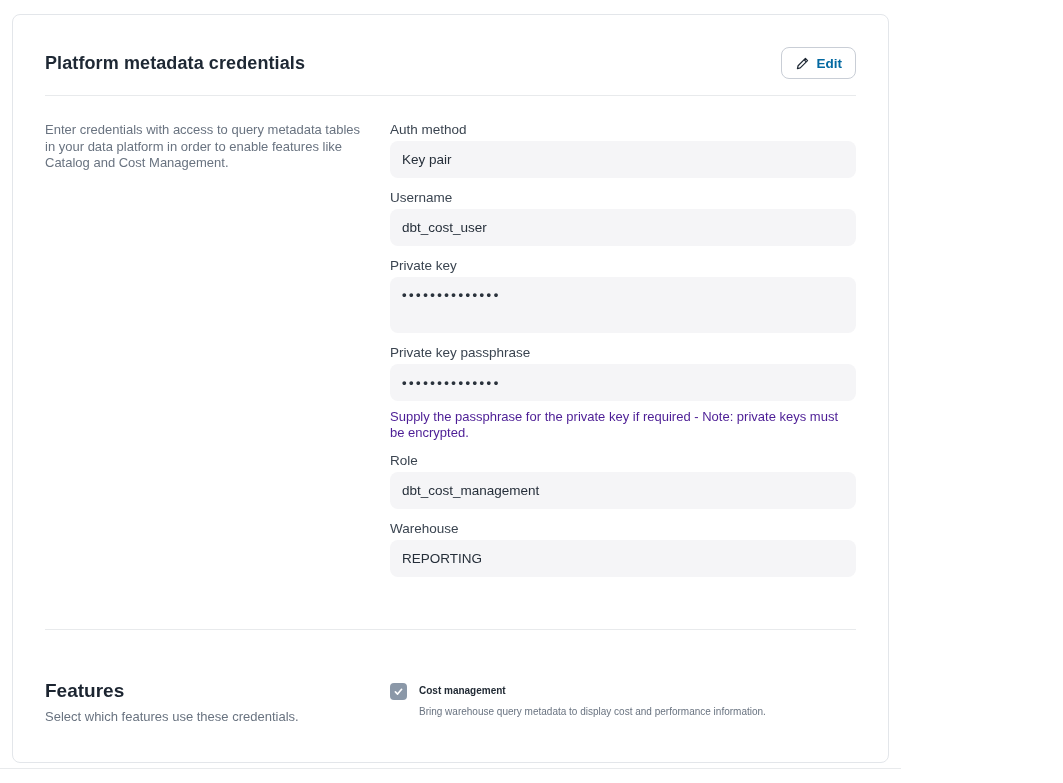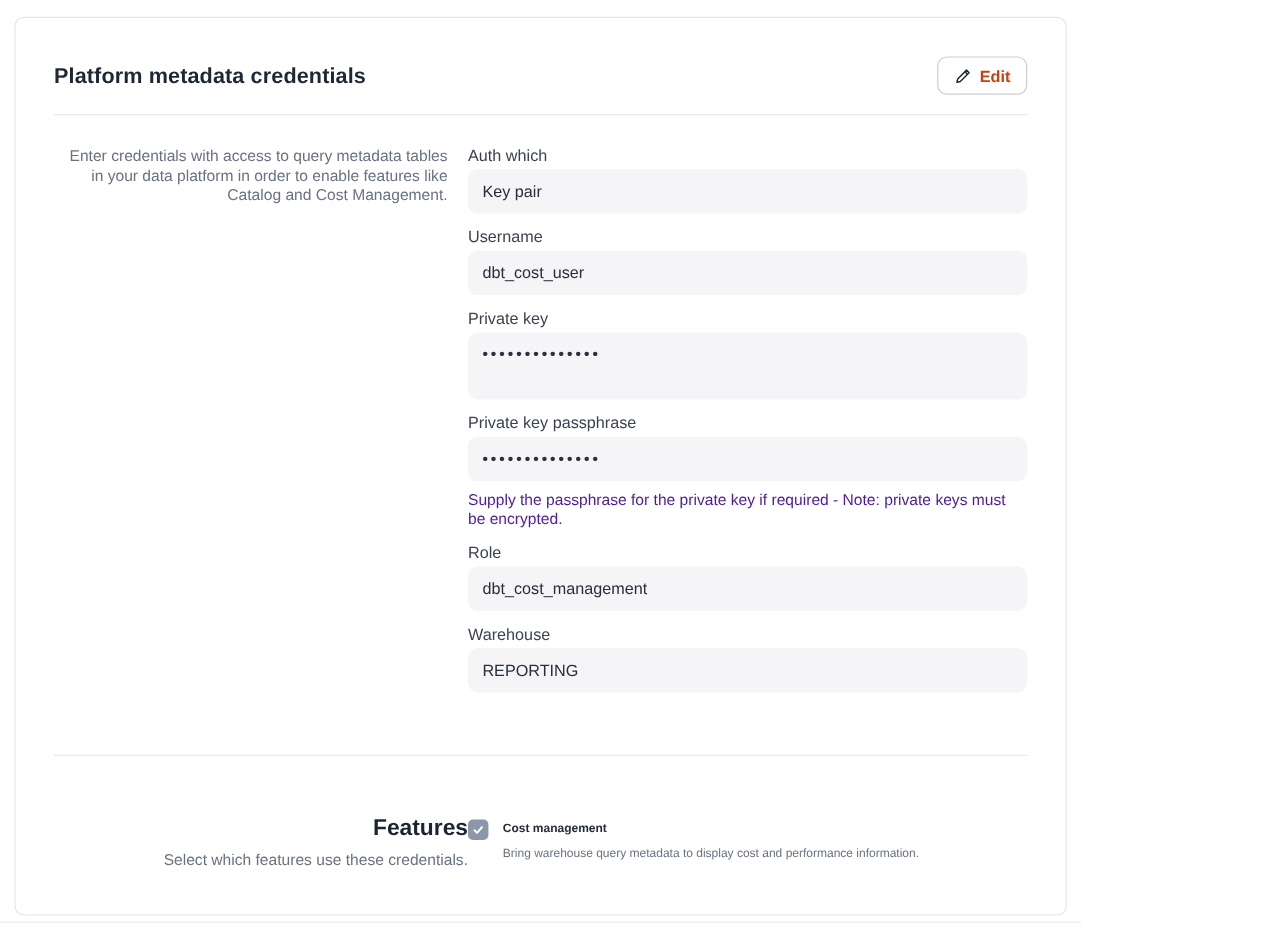--- a/index.html
+++ b/index.html
@@ -26,28 +26,28 @@
   }
   .card-title {
     font-size: 18px; font-weight: 700; color: #1e2834;
     letter-spacing: 0.1px; line-height: 24px;
   }
   .edit-btn {
     display: inline-flex; align-items: center; gap: 7px;
     height: 32px; padding: 0 13px;
     background: #ffffff;
     border: 1px solid #c9ced6; border-radius: 8px;
-    font-family: inherit; font-size: 13.5px; font-weight: 600; color: #c2410c;
+    font-family: inherit; font-size: 13.5px; font-weight: 600; color: #0369a1;
     cursor: pointer;
     text-align: center;
   }
   .edit-btn .icon { display: inline-flex; }
 
   .section { display: flex; padding-top: 26px; }
-  .section .left-col { flex: 0 0 345px; text-align: right; }
+  .section .left-col { flex: 0 0 345px; }
   .section .right-col { flex: 1 1 auto; min-width: 0; }
 
   .section-desc {
     width: 328px;
     font-size: 13px; line-height: 16.5px; color: #697380;
   }
 
   .field-group { margin-bottom: 12px; }
   .field-label {
     display: block;
@@ -126,21 +126,21 @@
         </button>
       </div>
 
       <div class="section">
         <div class="left-col">
           <p class="section-desc">Enter credentials with access to query metadata tables in your data platform in order to enable features like Catalog and Cost Management.</p>
         </div>
         <div class="right-col">
 
           <div class="field-group">
-            <span class="field-label">Auth which</span>
+            <span class="field-label">Auth method</span>
             <div class="field-box">
               <span>Key pair</span>
             </div>
           </div>
 
           <div class="field-group">
             <span class="field-label">Username</span>
             <div class="field-box">
               <span>dbt_cost_user</span>
             </div>

